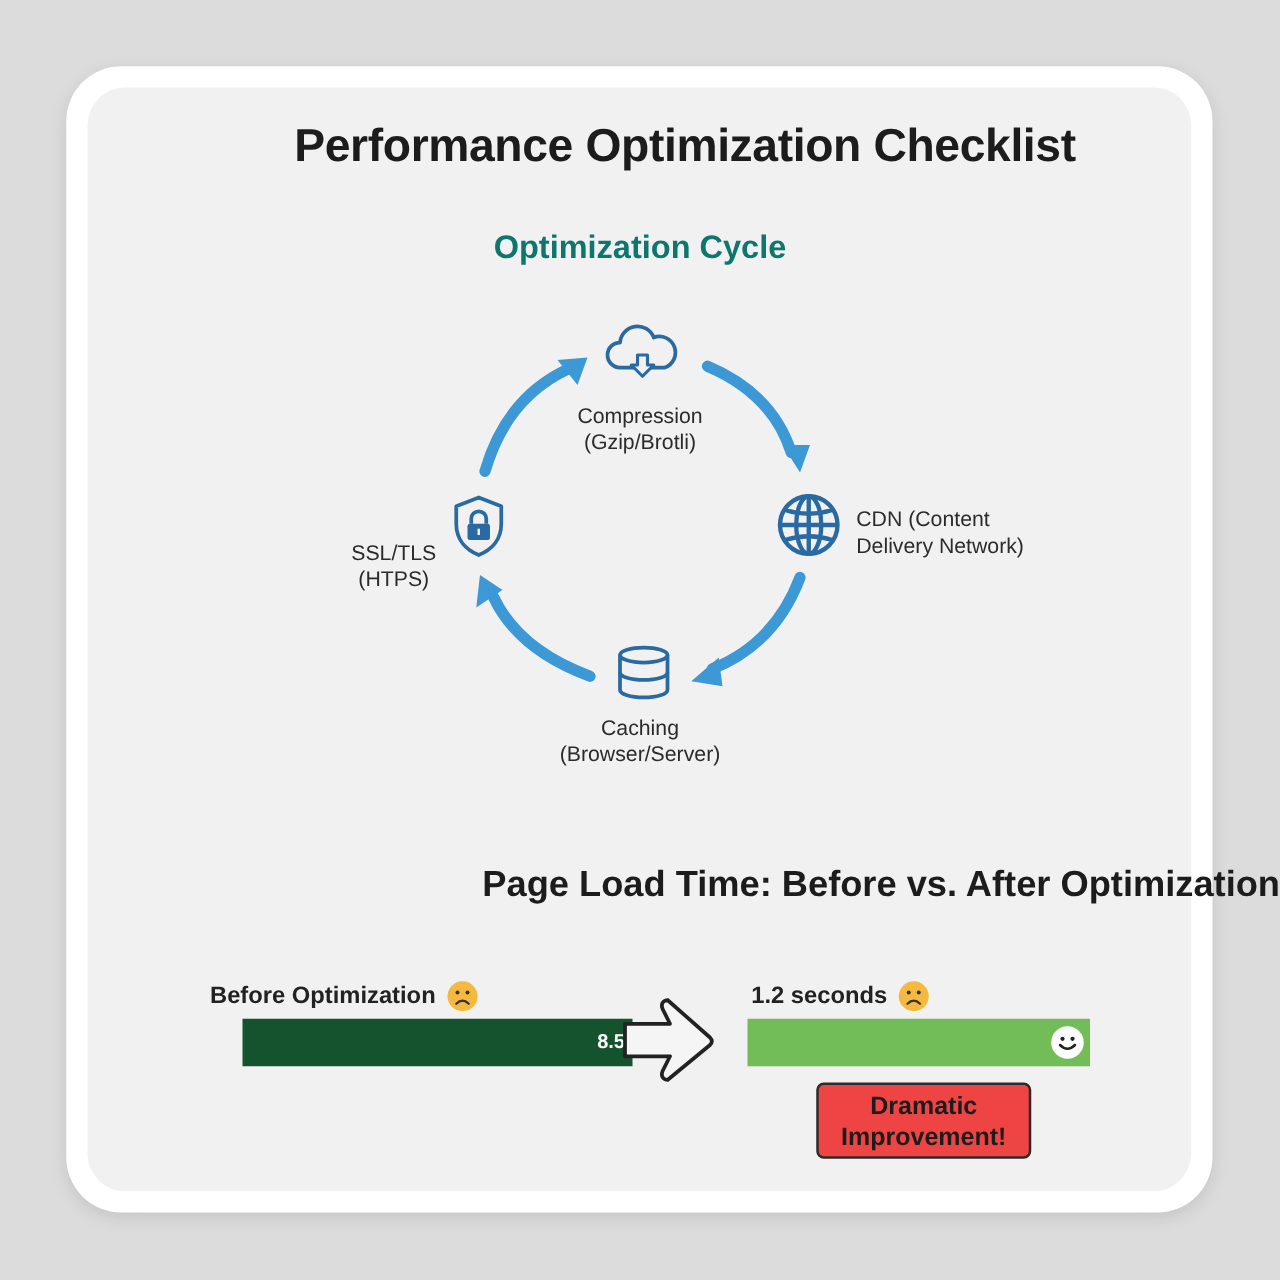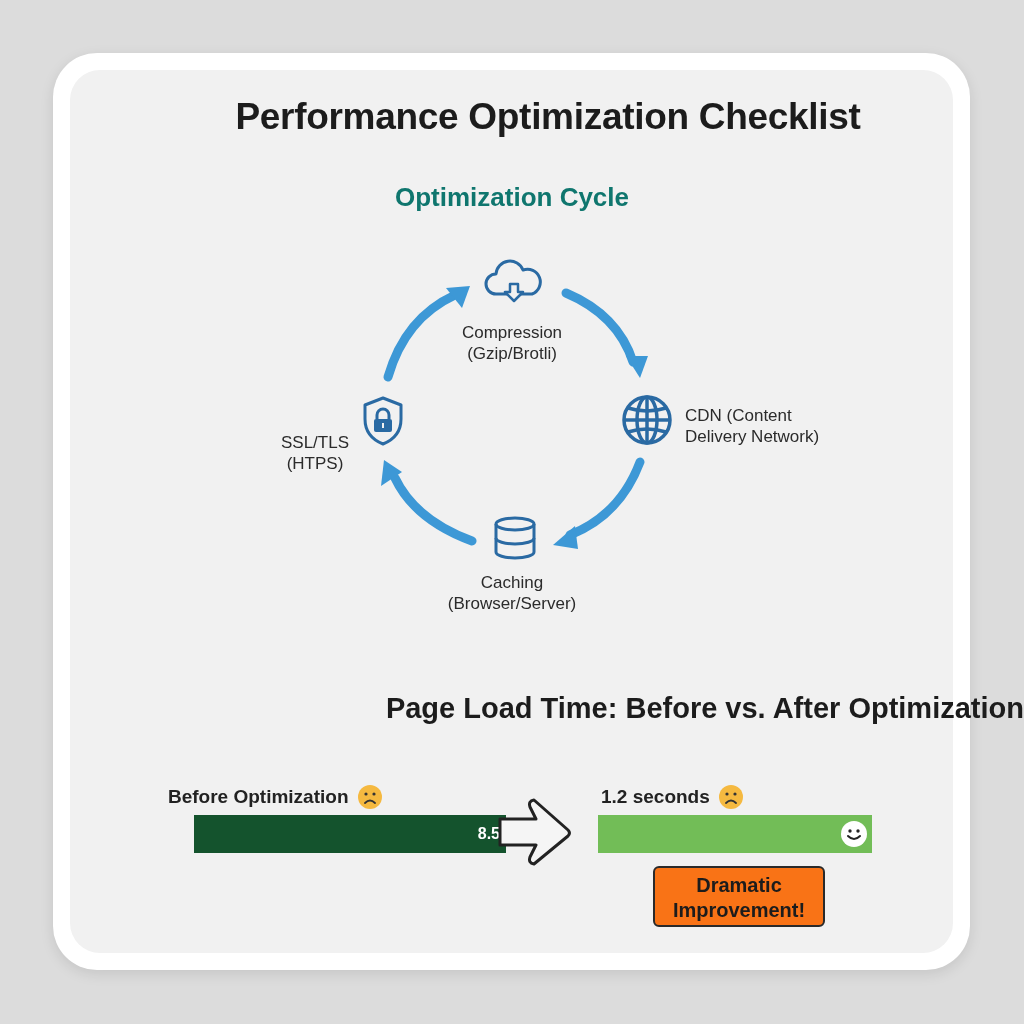--- a/index.html
+++ b/index.html
@@ -37,21 +37,21 @@
     left:162px; top:815px; width:312px; height:38px; background:#14532d;
     color:#fff; font-weight:bold; font-size:16px;
     display:flex; align-items:center; justify-content:flex-end; padding-right:6px; box-sizing:border-box;margin-left:32px;
   }
   .bar-after {
     left:598px; top:815px; width:274px; height:38px; background:#72bd57;
     display:flex; align-items:center; justify-content:flex-end; padding-right:4px; box-sizing:border-box;
   }
   .callout {
     left:653px; top:866px; width:172px; height:61px; border:2px solid #2a2a2a; border-radius:6px;
-    background:#f97316; box-sizing:border-box; text-align:center;
+    background:#ef4444; box-sizing:border-box; text-align:center;
     font-size:20px; font-weight:bold; color:#1c1c1c; line-height:25px; padding-top:5px;
   }
 </style>
 </head>
 <body>
 
 <div class="card-outer">
   <div class="card-inner"></div>
 </div>
 

